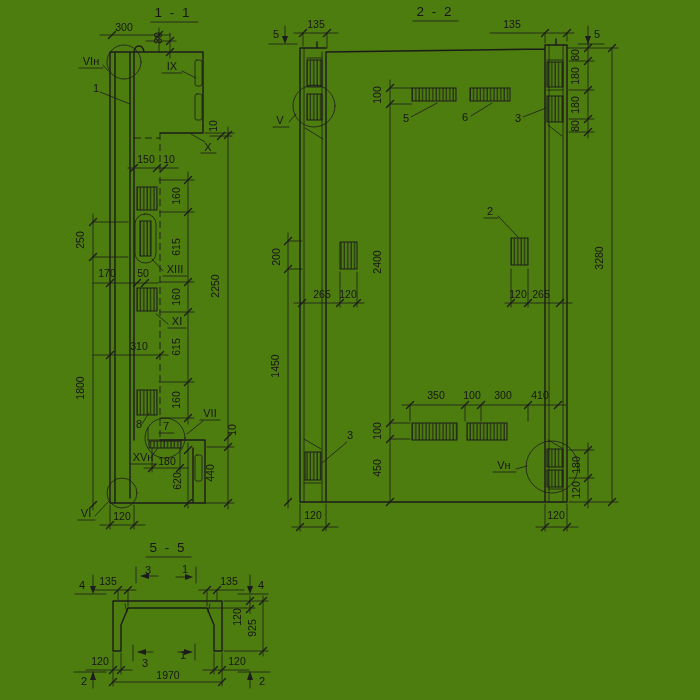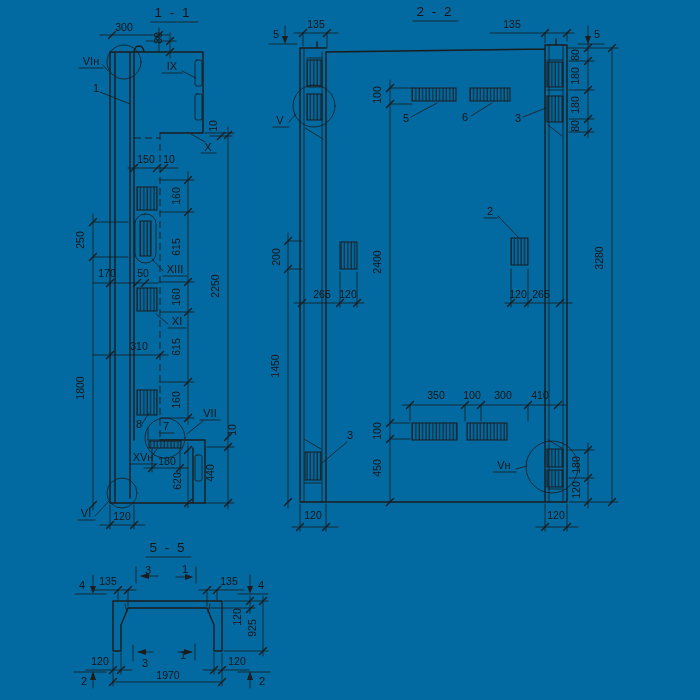--- a/index.html
+++ b/index.html
@@ -1,16 +1,16 @@
 <!DOCTYPE html>
 <html><head>
 <meta charset="utf-8">
 <style>
   html,body { margin:0; padding:0; background:#e9e9e9; }
-  #page { width:700px; height:700px; background:#0369a1; position:relative; overflow:hidden; }
+  #page { width:700px; height:700px; background:#4d7c0f; position:relative; overflow:hidden; }
   svg { display:block; }
   .ln  { stroke:#1c1c1c; stroke-width:1.4; fill:none; stroke-linecap:round; stroke-linejoin:round; }
   .tn  { stroke:#1c1c1c; stroke-width:0.8; fill:none; stroke-linecap:round; }
   .tk  { stroke:#1c1c1c; stroke-width:1.3; fill:none; stroke-linecap:round; }
   .dash{ stroke:#1c1c1c; stroke-width:0.9; fill:none; stroke-dasharray:7 4; }
   .ht  { fill:url(#hv); stroke:#1c1c1c; stroke-width:1; }
   .ah  { fill:#1c1c1c; stroke:none; }
   text { font-family:"Liberation Sans","DejaVu Sans",sans-serif; fill:#161616; }
   .d   { font-size:10.5px; text-anchor:middle; }
   .m   { font-size:11px;   text-anchor:middle; }

